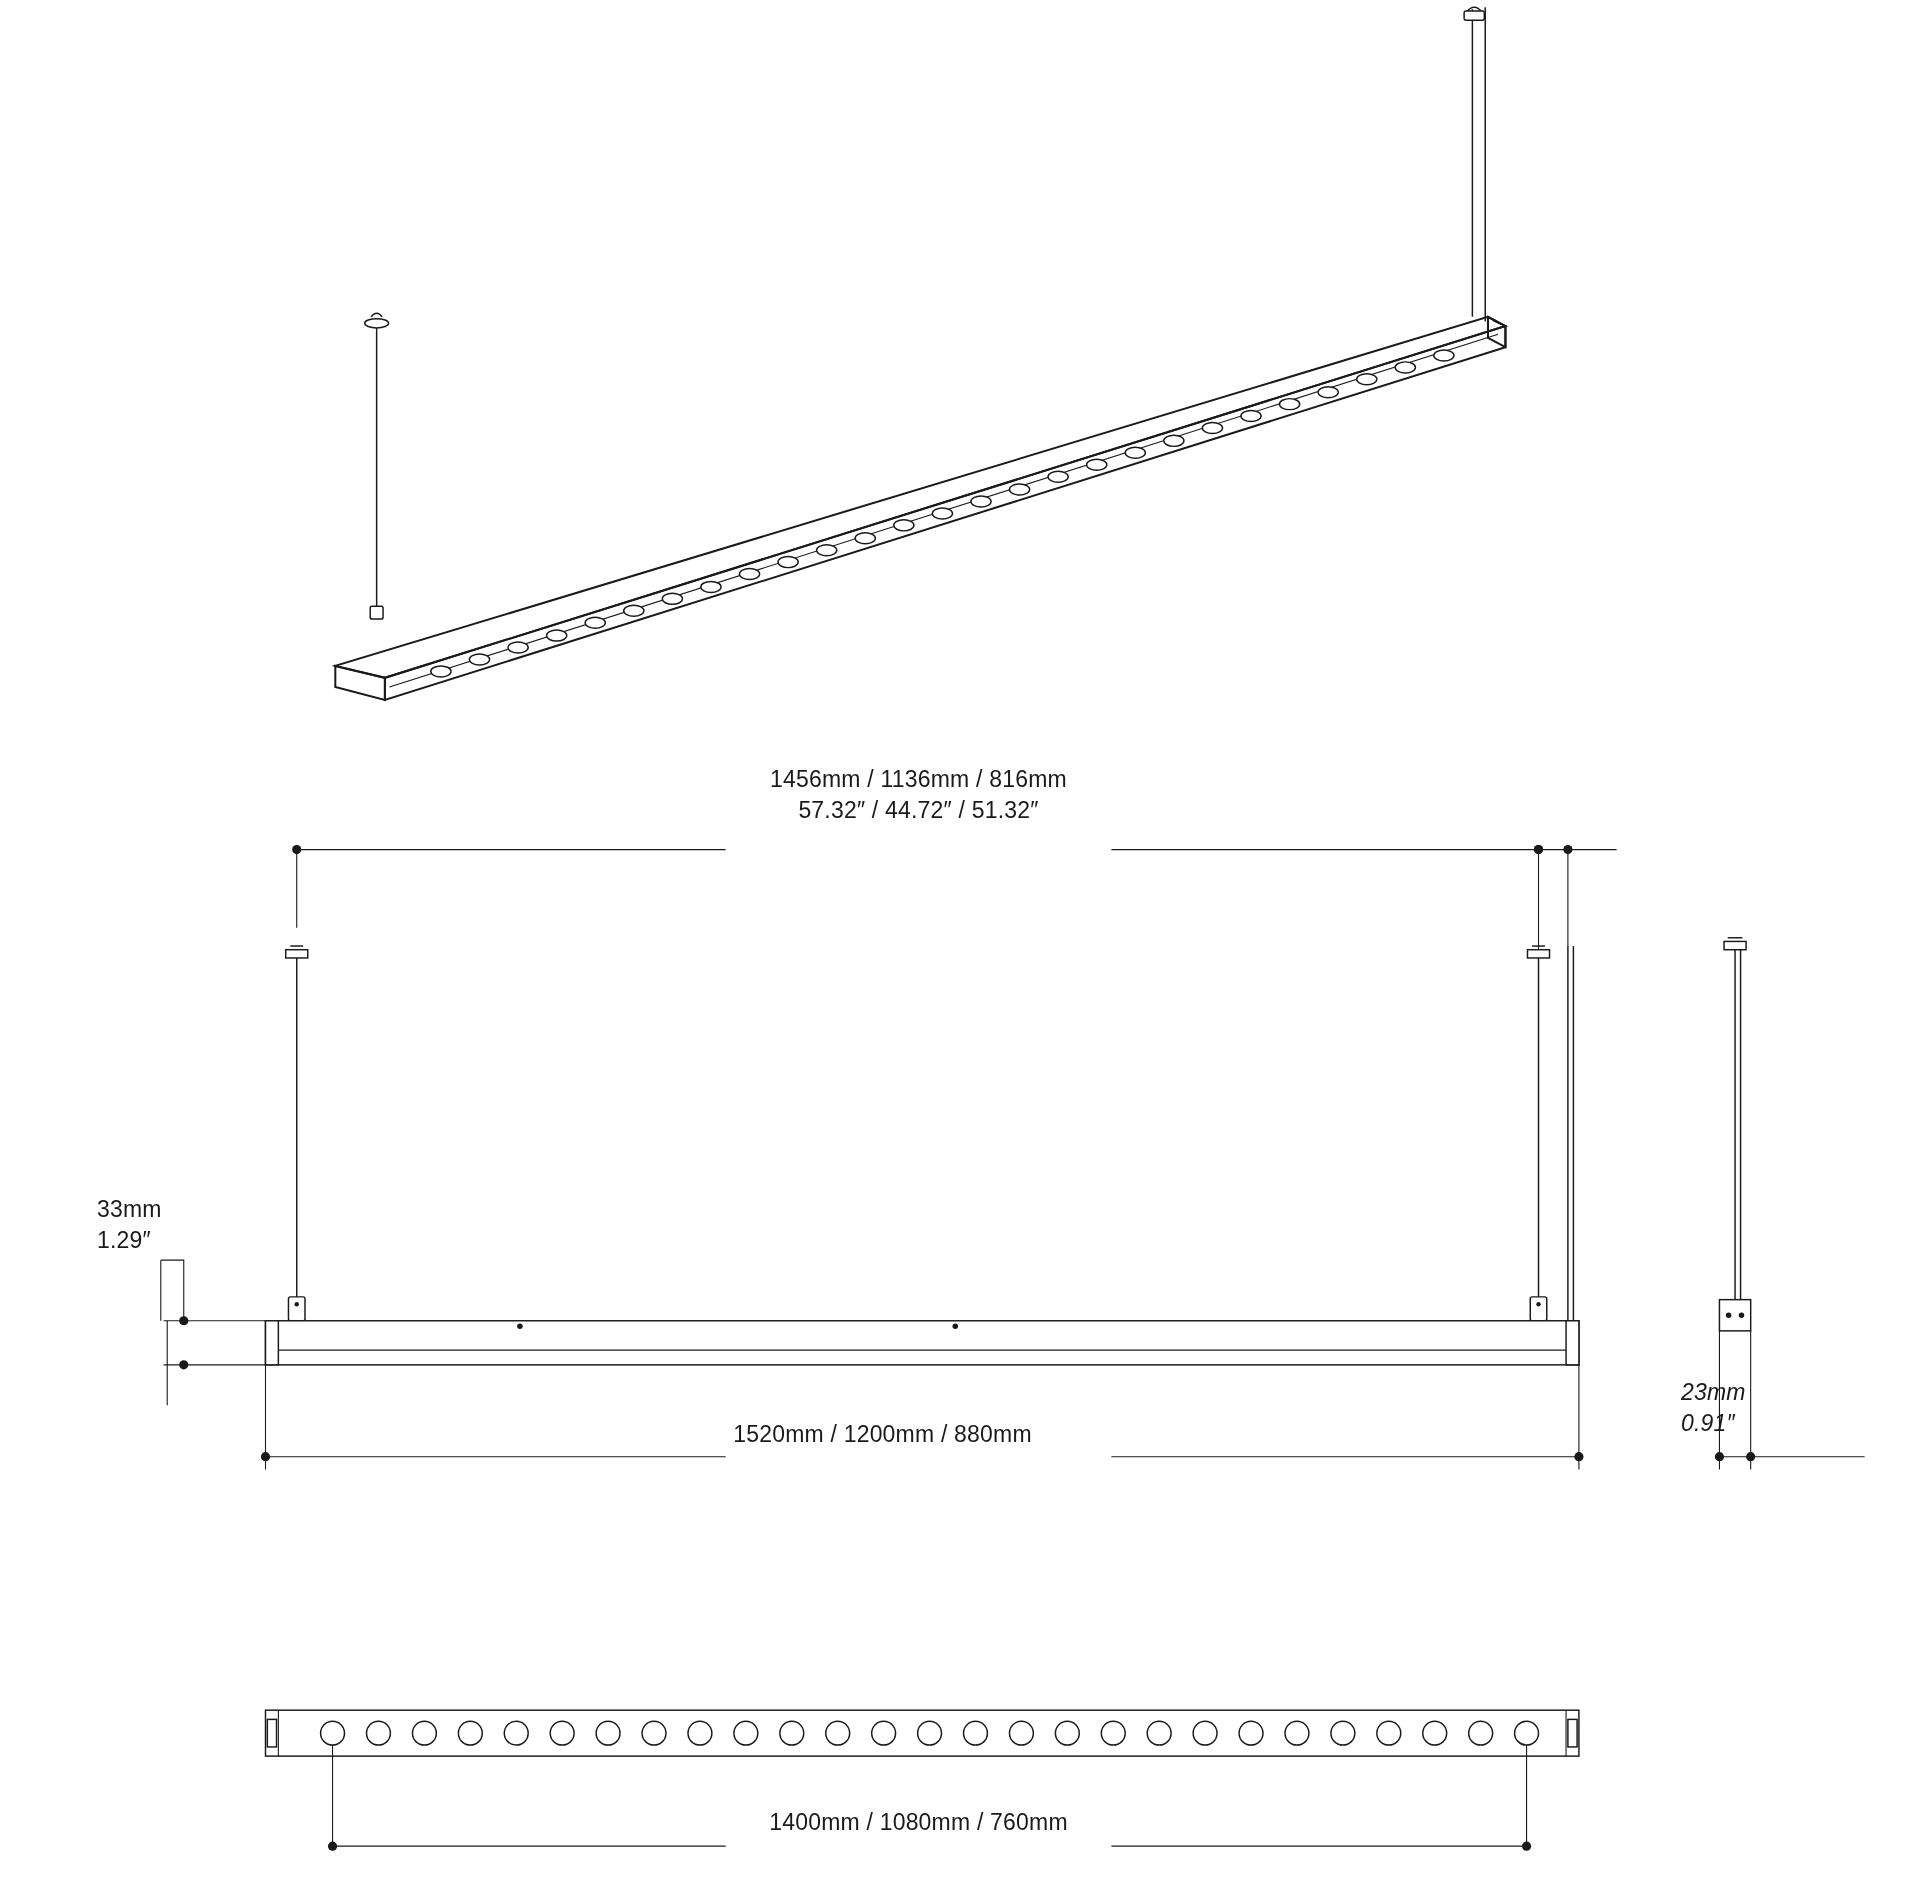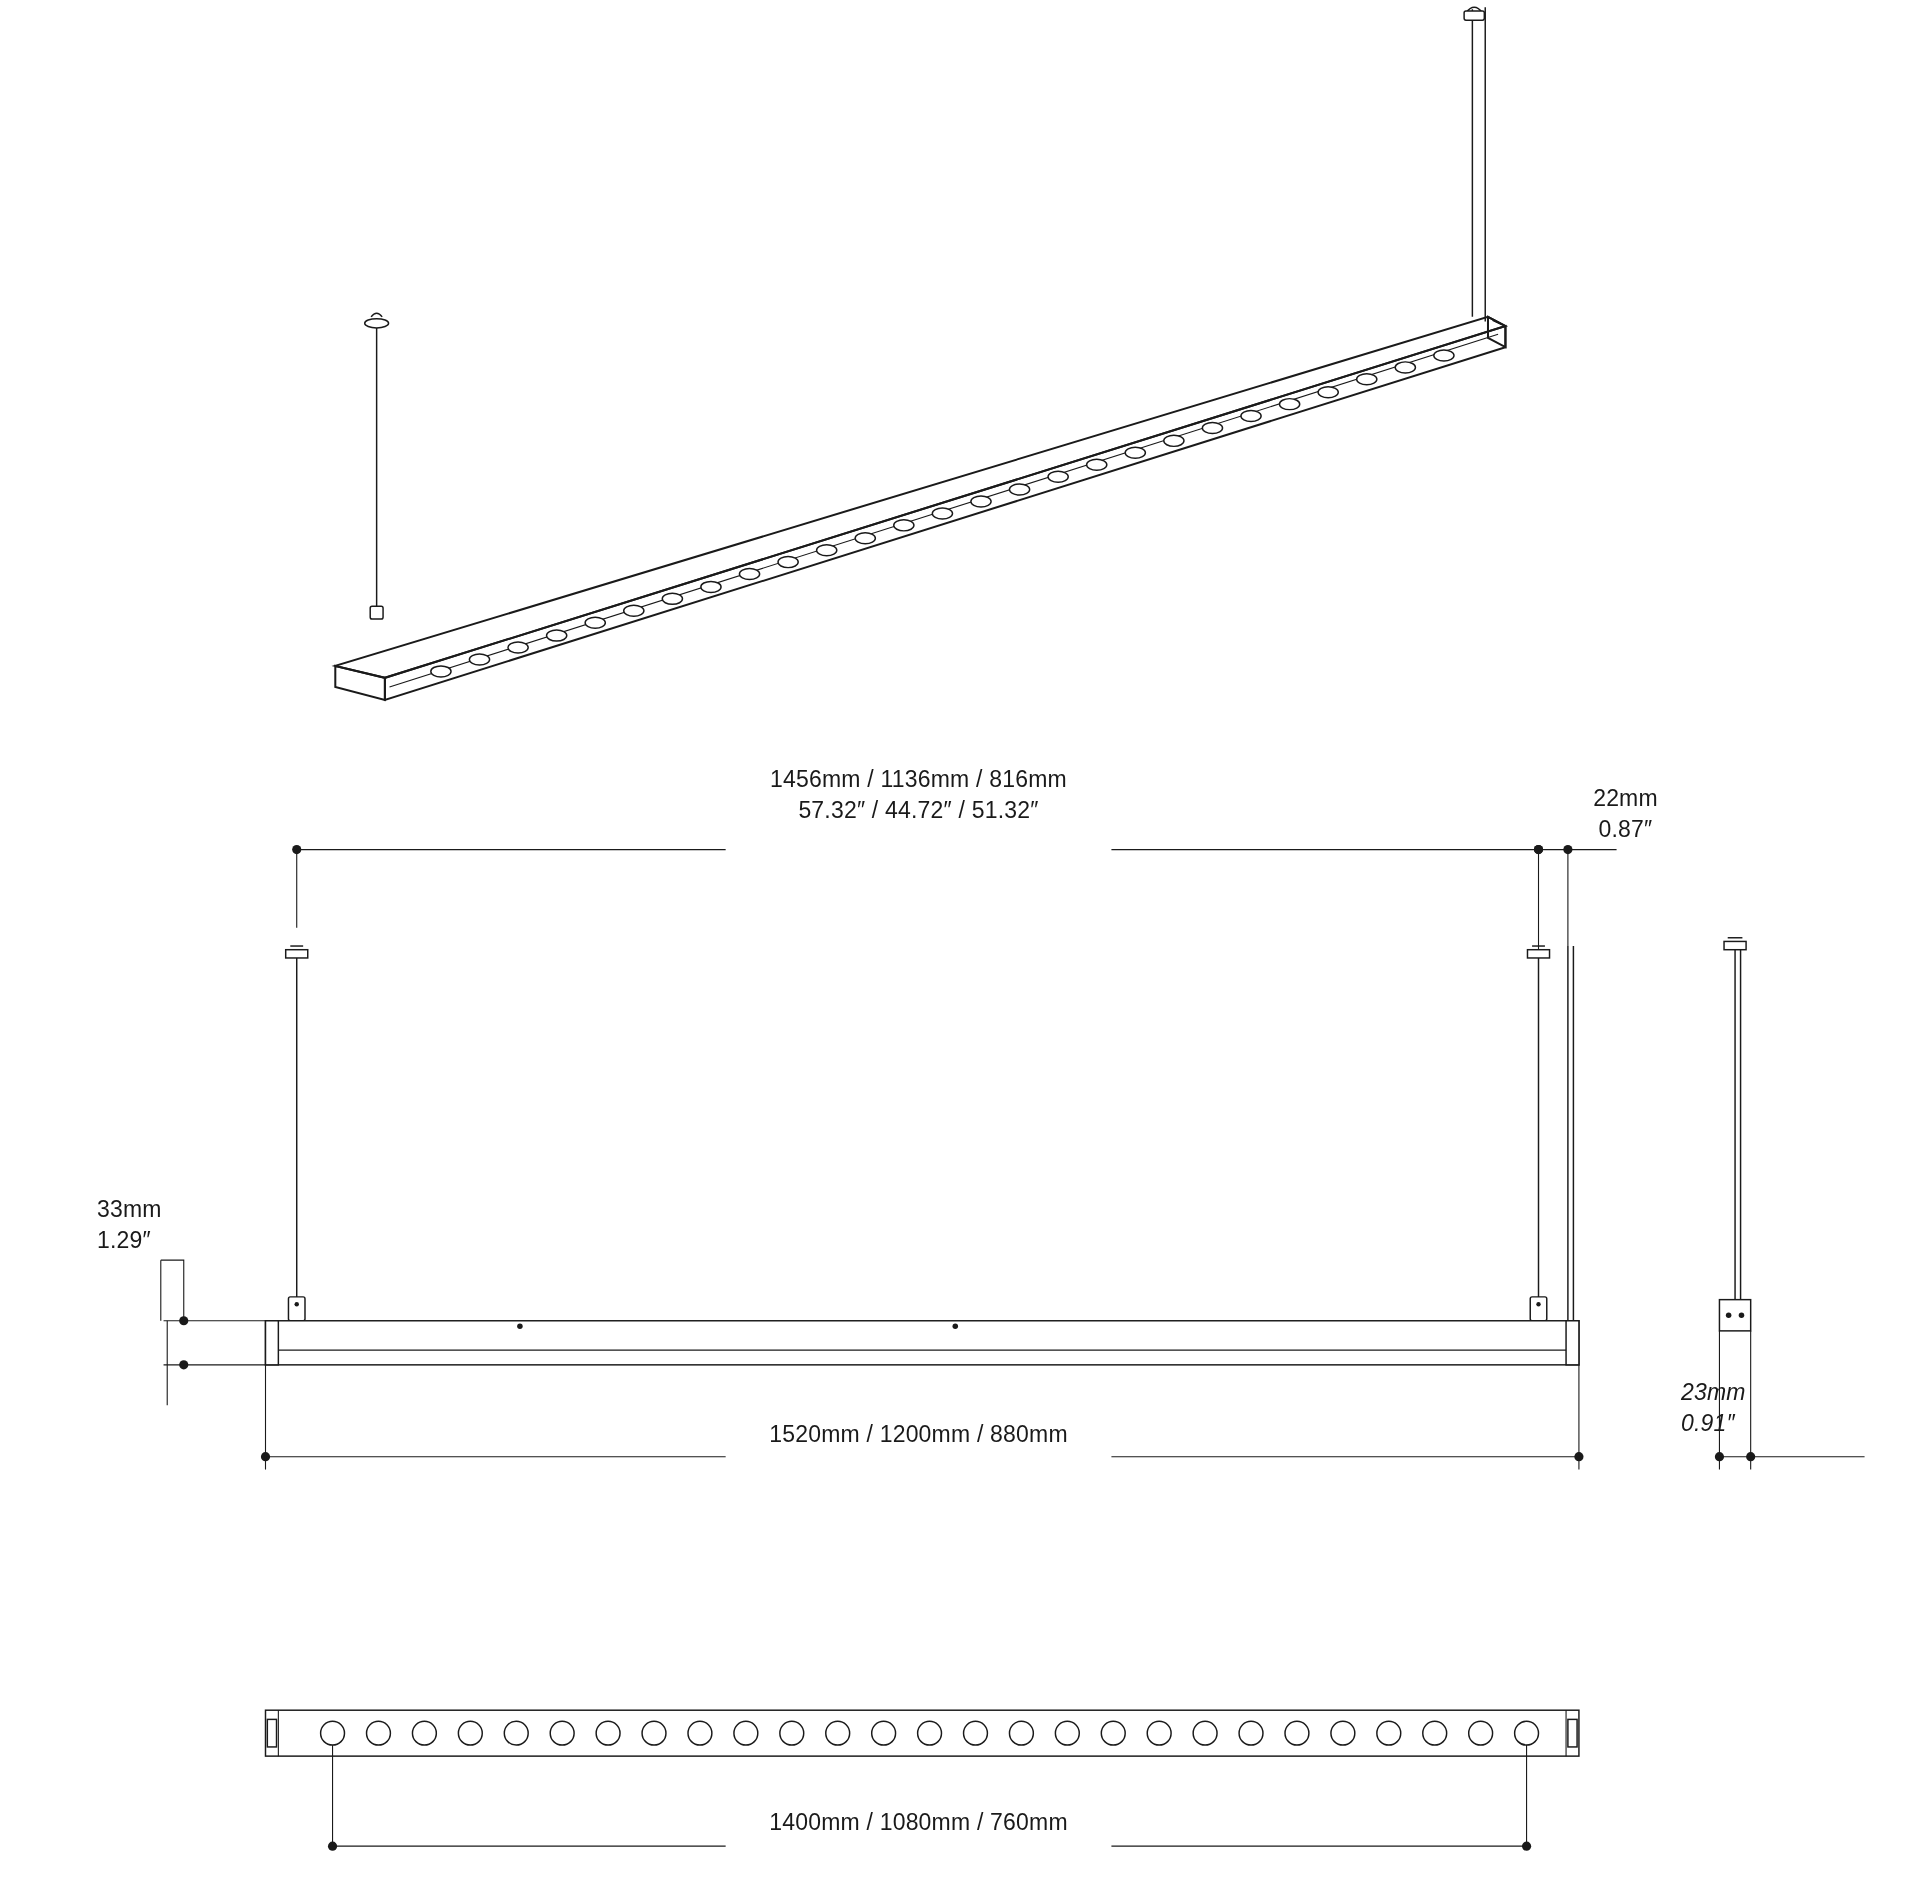--- a/index.html
+++ b/index.html
@@ -248,31 +248,27 @@
         <path class="ln thin" d="M1210 2010 L1662 2010"></path>
       </g>
     </g>
   </svg>
 
   <div class="dim-label center" style="left: 634px; top: 764px; width: 569px;">
     <span>1456mm / 1136mm / 816mm</span>
     <span class="l2">57.32″ / 44.72″ / 51.32″</span>
   </div>
 
-  <div class="dim-label center" style="left: 1506px; top: 783px; width: 239px;">
-    <span>22mm</span>
-    <span class="l2">0.87″</span>
-  </div>
 
   <div class="dim-label" style="left: 77px; top: 1194px; width: 165px; margin-left: 20px;">
     <span>33mm</span>
     <span class="l2 right" style="padding-right: 53px;">1.29″</span>
   </div>
 
-  <div class="dim-label center" style="left: 634px; top: 1419px; width: 569px;">
+  <div class="dim-label center" style="left: 598px; top: 1419px; width: 569px;">
     <span>1520mm / 1200mm / 880mm</span>
   </div>
 
   <div class="dim-label right" style="left: 1681px; top: 1377px; width: 184px; font-style: italic;">
     <span>23mm</span>
     <span class="l2">0.91″</span>
   </div>
 
   <div class="dim-label center" style="left: 634px; top: 1807px; width: 569px;">
     <span>1400mm / 1080mm / 760mm</span>

